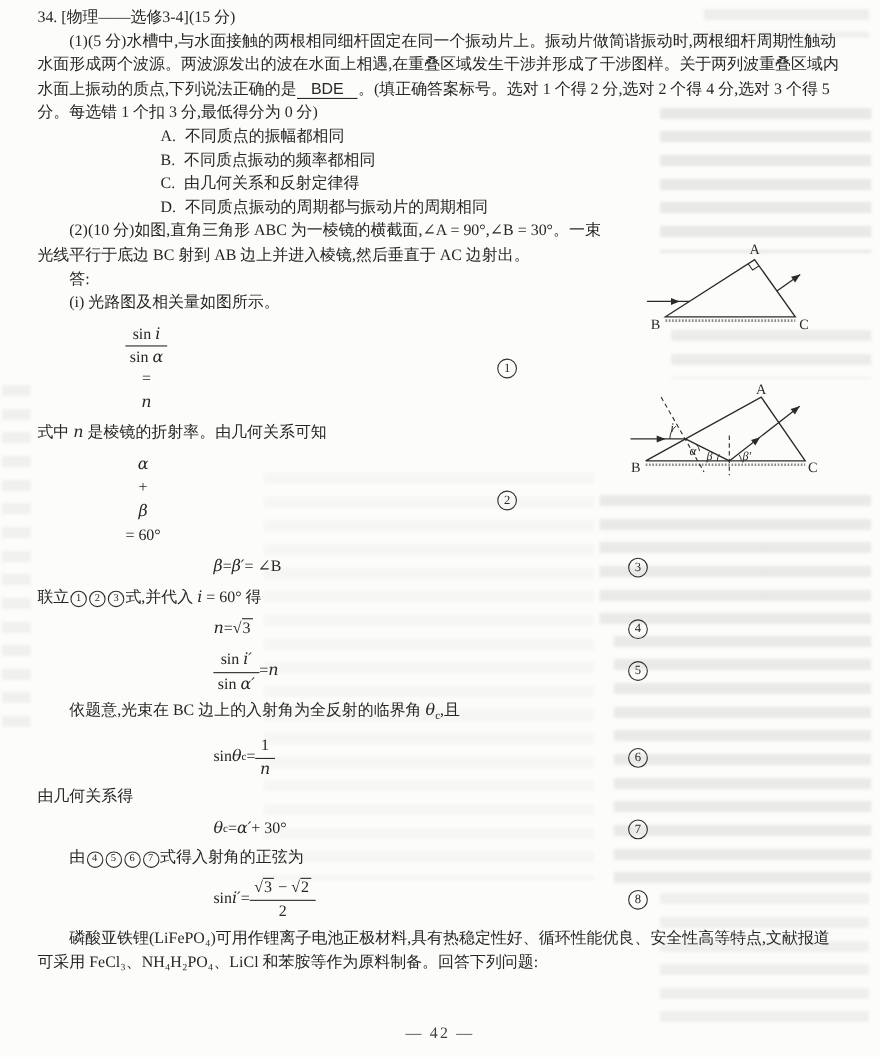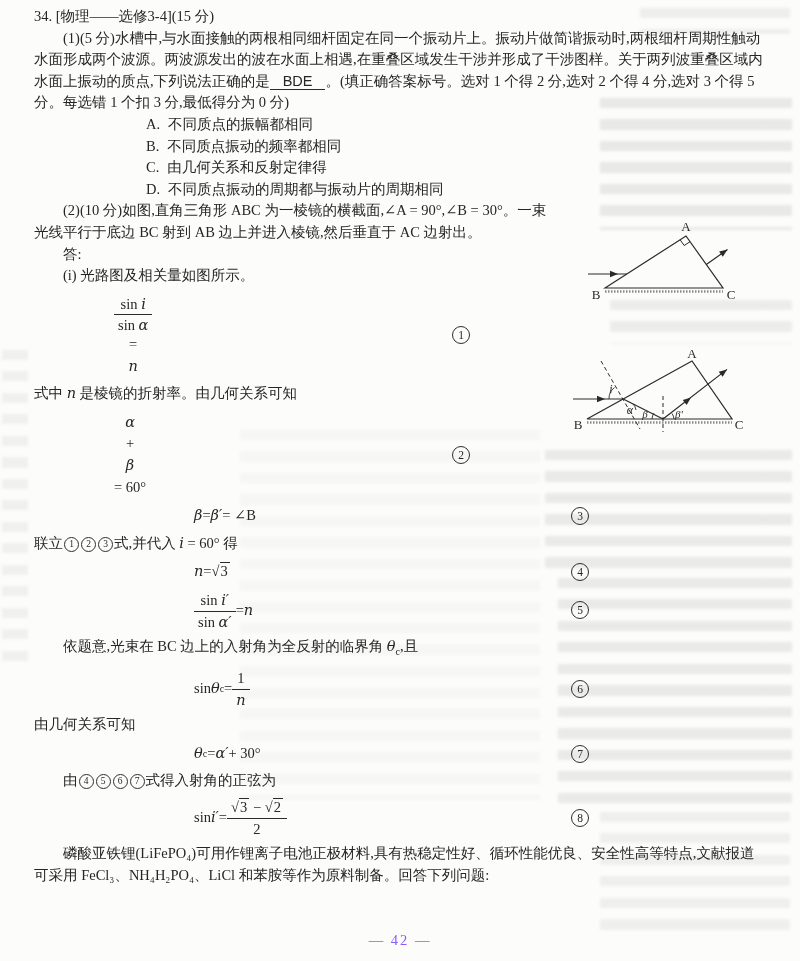--- a/index.html
+++ b/index.html
@@ -29,21 +29,21 @@
         text-align:center;line-height:13px;font-size:9.5px;vertical-align:1px;margin:0 1px;text-indent:0;}
   sub.vsub{font-size:10px;}
   i{font-family:"DejaVu Serif","Liberation Serif",serif;}
   
   .diag{position:absolute;}
   .diag text{font-family:"Liberation Serif","DejaVu Serif",serif;}
   
   .ghost{position:absolute;pointer-events:none;filter:blur(1.4px);
      background:repeating-linear-gradient(180deg, rgba(120,120,120,.30) 0 10px, transparent 10px 21.5px);}
   .footer{position:absolute;bottom:12px;left:0;width:100%;text-align:center;font-size:14.5px;
-          letter-spacing:2px;color:#8b5cf6;}
+          letter-spacing:2px;color:#404040;}
 </style>
 </head>
 <body>
 
 <div class="page">
 
   <div class="ghost" style="left:640px;top:8px;width:150px;height:26px;opacity:.35;"></div>
   <div class="ghost" style="left:600px;top:98px;width:192px;height:132px;opacity:.5;"></div>
   <div class="ghost" style="left:610px;top:300px;width:182px;height:44px;opacity:.4;"></div>
   <div class="ghost" style="left:545px;top:450px;width:247px;height:122px;opacity:.45;"></div>
@@ -138,21 +138,21 @@
           <sub class="vsub">c</sub>
           <span> = </span>
         <span class="frac">
           <span class="top">1</span>
           <span class="bot"><i>n</i></span>
         </span>
       </span>
       <span class="circ eqno" style="left:537px">6</span>
     </div>
 
-    <p>由几何关系可知</p>
+    <p>由几何关系得</p>
 
     <div class="eq-row">
       <span class="eq-body">
         <i>θ</i>
           <sub class="vsub">c</sub>
           <span> = </span>
           <i>α′</i>
           <span> + 30°</span>
       </span>
       <span class="circ eqno" style="left:537px">7</span>

